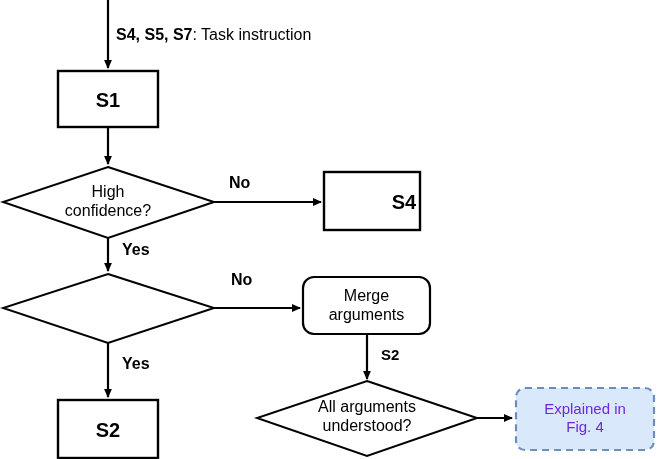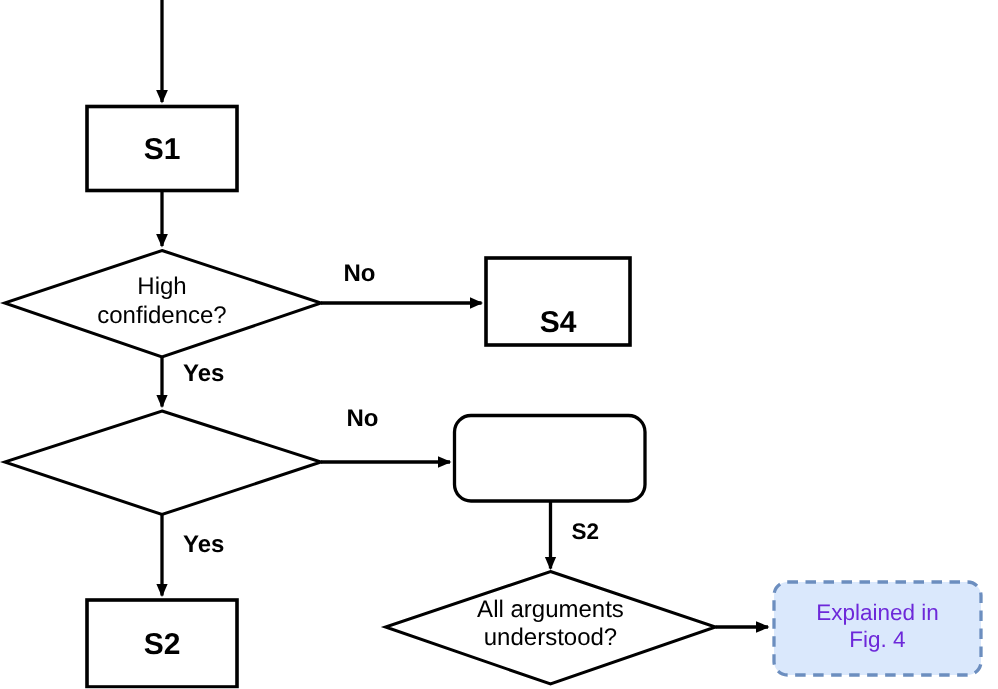--- a/index.html
+++ b/index.html
@@ -107,29 +107,34 @@
 
     <rect x="58" y="400" width="100" height="58" fill="#ffffff" stroke="#000000" stroke-width="2.4"></rect>
 
     <polygon points="367,381 477,418 367,456 257,418" fill="#ffffff" stroke="#000000" stroke-width="2"></polygon>
 
     <line x1="477" y1="418" x2="512" y2="418" stroke="#000000" stroke-width="2.2" marker-end="url(#arrow)"></line>
 
     <rect x="516" y="388" width="138" height="62" rx="9" ry="9" fill="#dae8fc" stroke="#6c8ebf" stroke-width="2.2" stroke-dasharray="7 5"></rect>
   </svg>
 
+  <div class="top-label" style="left:116px; top:26px;">
+    <span class="strong">S4, S5, S7</span><span>: </span><span>Task instruction</span>
+  </div>
 
   <div class="node-label lbl-bold" style="left:58px; top:89px; width:100px;">S1</div>
 
   <div class="node-label lbl-plain" style="left:28px; top:183px; width:160px;">High
 confidence?</div>
 
-  <div class="node-label lbl-bold" style="left:324px; top:204px; width:96px;">S4</div>
+  <div class="node-label lbl-bold" style="left:324px; top:191px; width:96px;padding-left:32px;">S4</div>
 
 
+  <div class="node-label lbl-plain" style="left:303px; top:287px; width:127px;">Merge
+arguments</div>
 
   <div class="node-label lbl-bold" style="left:58px; top:419px; width:100px;">S2</div>
 
   <div class="node-label lbl-plain" style="left:282px; top:398px; width:170px;">All arguments
 understood?</div>
 
   <div class="blue-label" style="left:516px; top:400px; width:138px;">Explained in
 Fig. 4</div>
 
   <div class="edge-label" style="left:229px; top:174px;">No</div>

